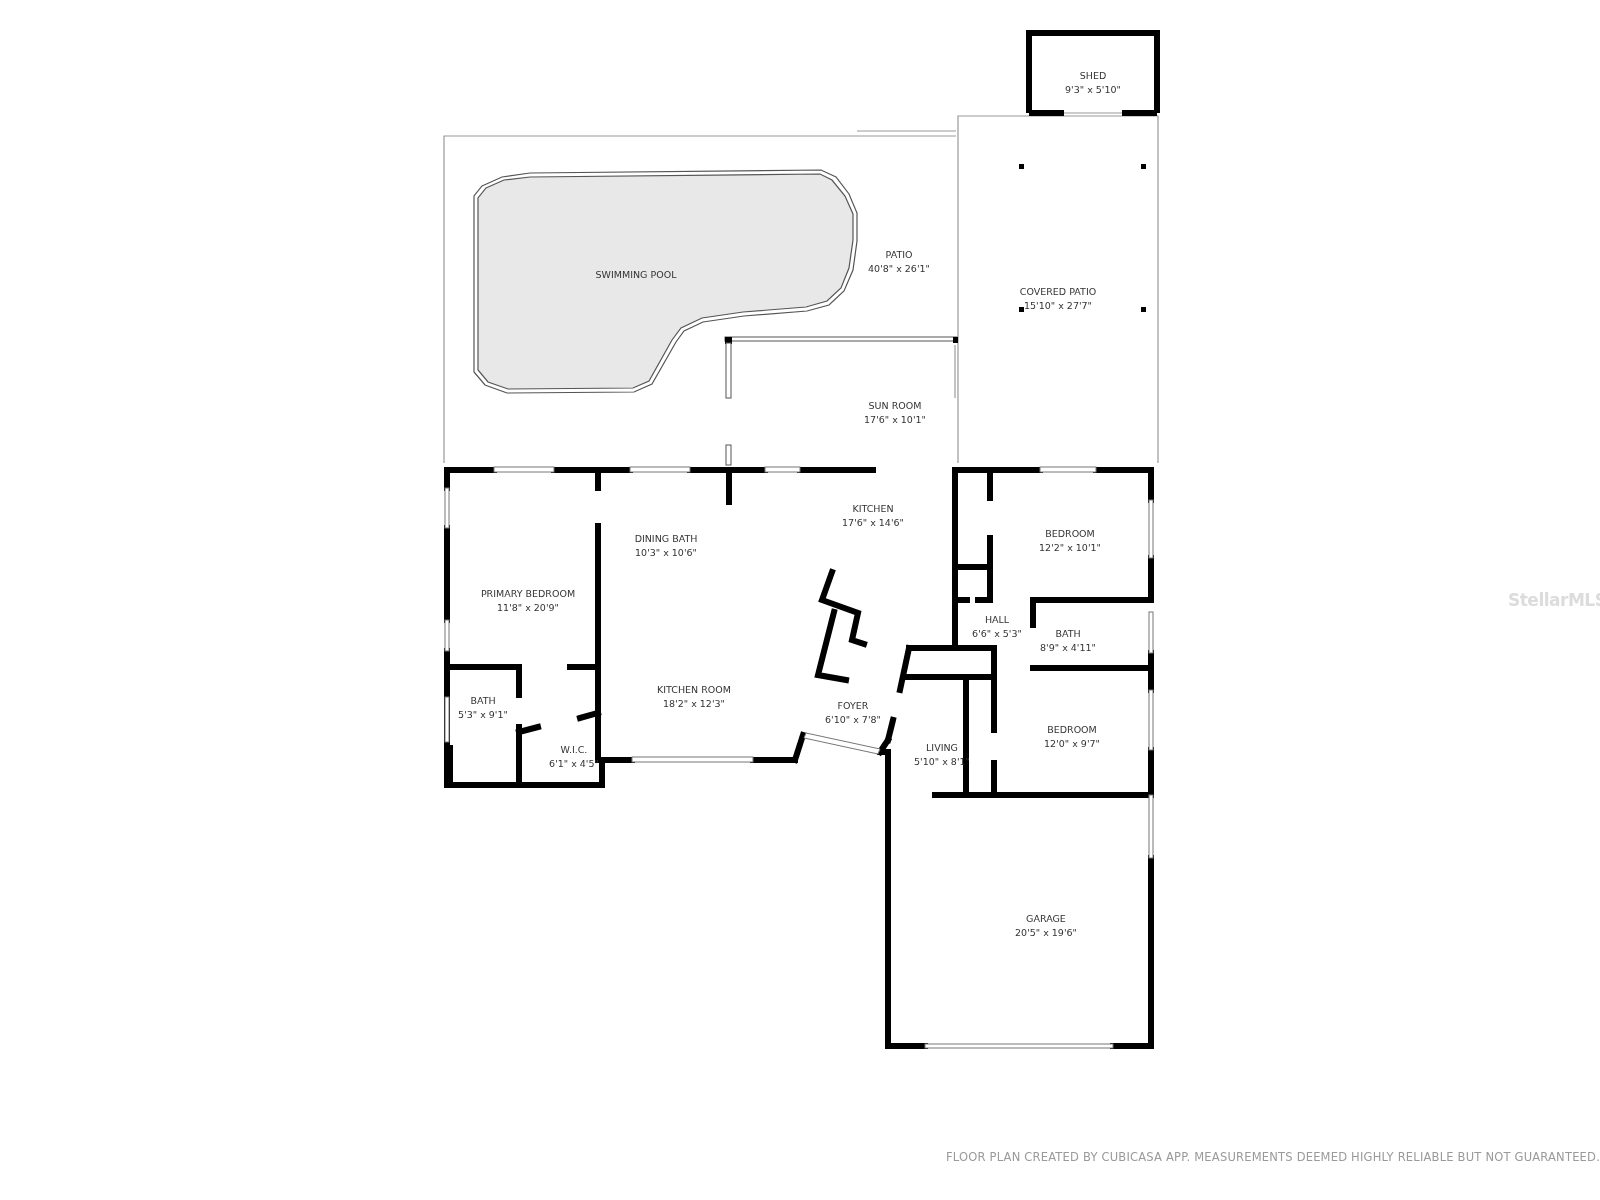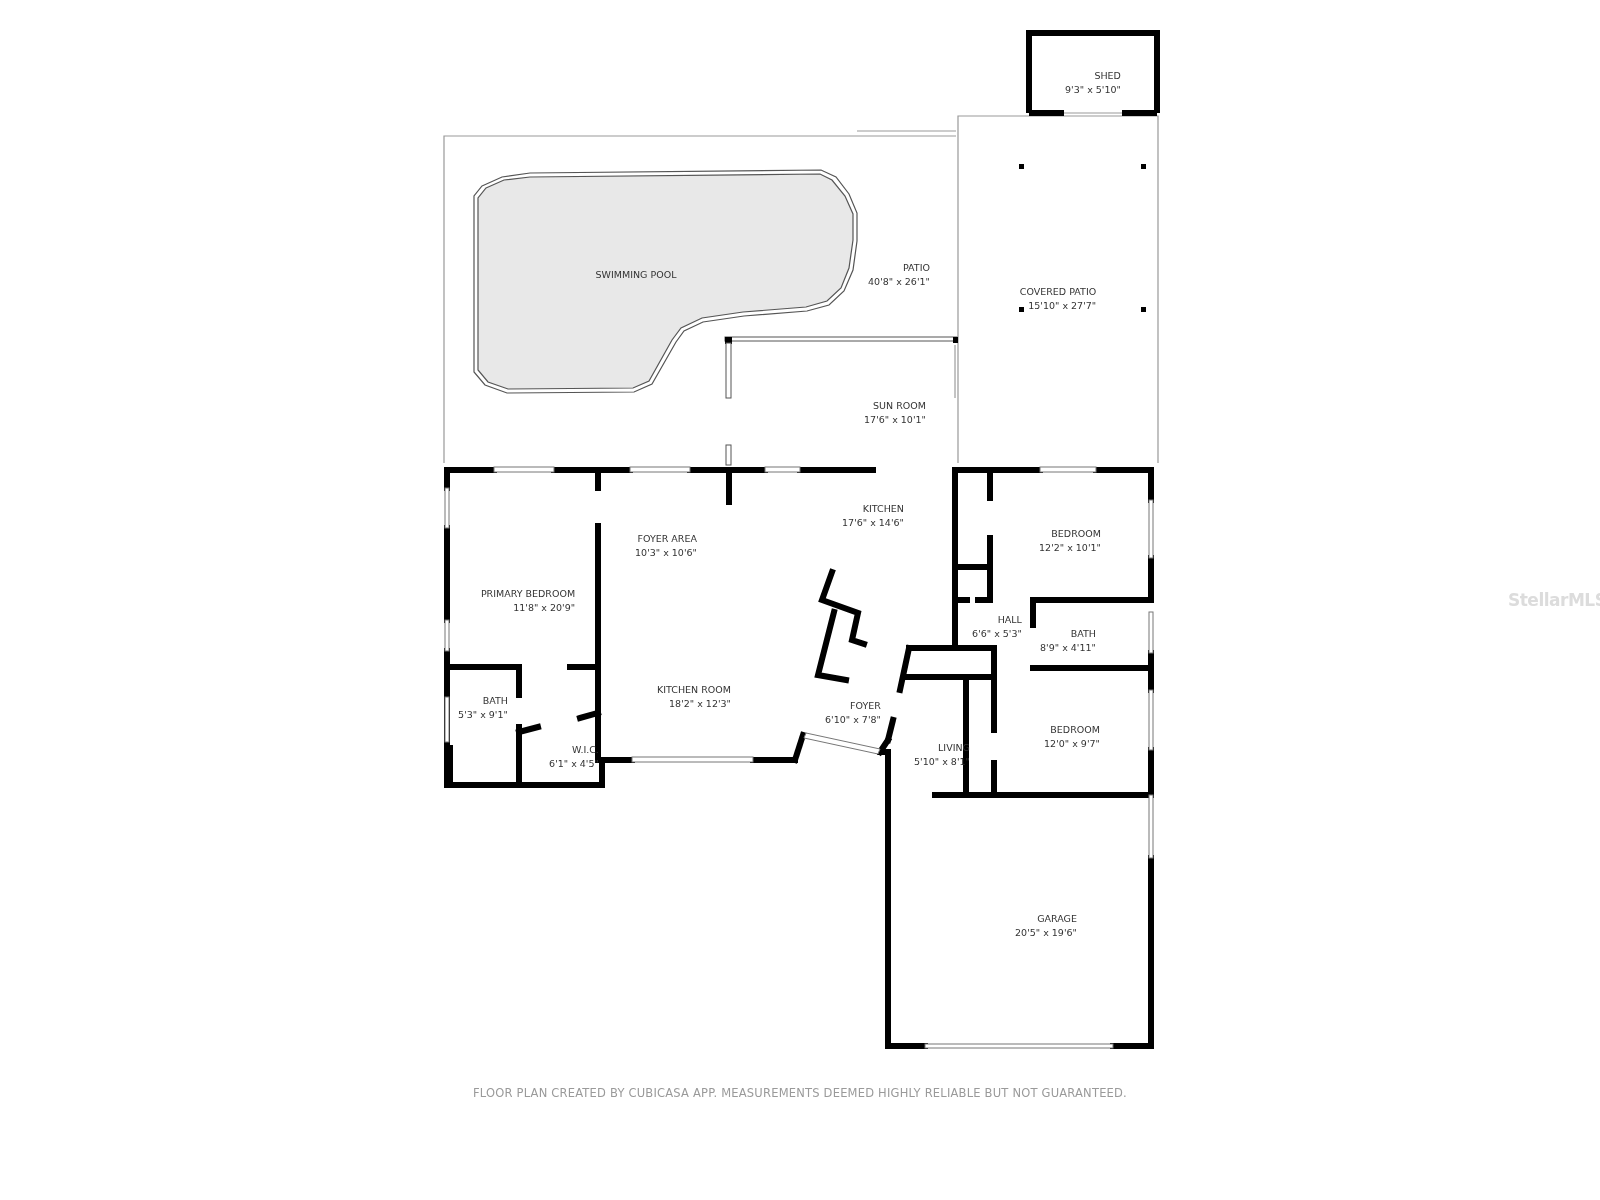--- a/index.html
+++ b/index.html
@@ -1,20 +1,20 @@
 <!DOCTYPE html>
 <html><head>
 <meta charset="utf-8">
 <style>
   html, body { margin:0; padding:0; background:#ffffff; }
   body { width:1600px; height:1200px; position:relative; overflow:hidden; font-family:"DejaVu Sans", sans-serif; }
   #plan { position:absolute; left:0; top:0; width:1600px; height:1200px; }
   .lbl { position:absolute; text-align:center; font-size:9.5px; color:#333; line-height:14px; transform:translate(-50%,-50%); white-space:nowrap; }
-  .lbl .n, .lbl .d { display:block;text-align:right; }
-  .footer { position:absolute; left:0; width:1600px; top:1086px; text-align:center; font-size:11.5px; color:#9a9a9a; letter-spacing:0.2px; }
+  .lbl .n, .lbl .d { display:block; }
+  .footer { position:absolute; left:0; width:1600px; top:1150px; text-align:right; font-size:11.5px; color:#9a9a9a; letter-spacing:0.2px; }
   .wm { position:absolute; left:1508px; top:590px; font-size:17px; color:#dcdcdc; font-weight:bold; letter-spacing:-0.5px; }
 </style>
 </head>
 <body>
 
 <svg id="plan" viewBox="0 0 1600 1200" xmlns="http://www.w3.org/2000/svg">
 
   <g fill="none" stroke="#999" stroke-width="1.2">
     <polyline points="444,463 444,136 956,136"></polyline>
     <line x1="857" y1="131" x2="956" y2="131"></line>
@@ -138,34 +138,34 @@
   <rect x="447" y="745" width="6" height="40" fill="#000"></rect>
 </svg>
 
 <div class="lbl" style="left:1093px;top:83px;">
   <span class="n">SHED</span>
   <span class="d">9'3" x 5'10"</span>
 </div>
 <div class="lbl" style="left:636px;top:275px;">
   <span class="n">SWIMMING POOL</span>
 </div>
-<div class="lbl" style="left:899px;top:275px;">
+<div class="lbl" style="left:899px;top:262px;">
   <span class="n">PATIO</span>
   <span class="d">40'8" x 26'1"</span>
 </div>
 <div class="lbl" style="left:1058px;top:299px;">
   <span class="n">COVERED PATIO</span>
   <span class="d">15'10" x 27'7"</span>
 </div>
 <div class="lbl" style="left:895px;top:413px;">
   <span class="n">SUN ROOM</span>
   <span class="d">17'6" x 10'1"</span>
 </div>
 <div class="lbl" style="left:666px;top:546px;">
-  <span class="n">FOYER AREA</span>
+  <span class="n">DINING BATH</span>
   <span class="d">10'3" x 10'6"</span>
 </div>
 <div class="lbl" style="left:873px;top:516px;">
   <span class="n">KITCHEN</span>
   <span class="d">17'6" x 14'6"</span>
 </div>
 <div class="lbl" style="left:1070px;top:541px;">
   <span class="n">BEDROOM</span>
   <span class="d">12'2" x 10'1"</span>
 </div>

